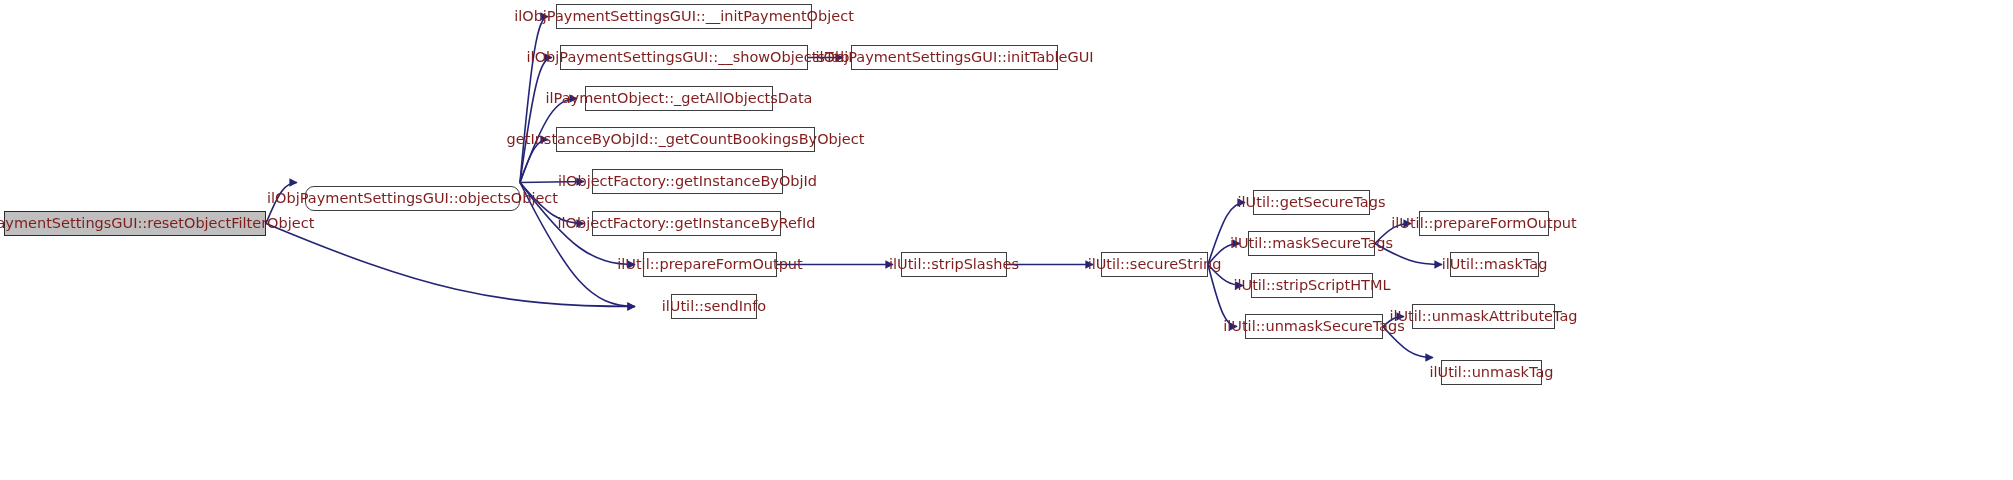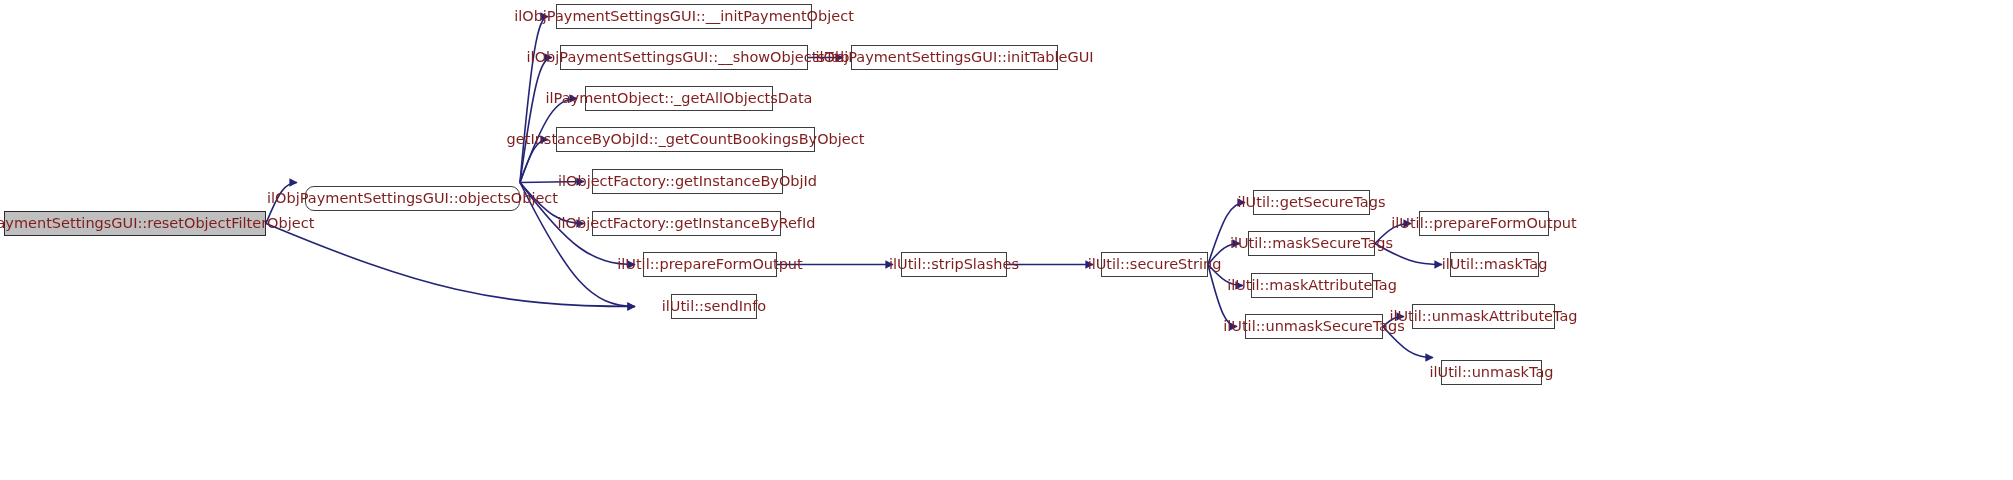--- a/index.html
+++ b/index.html
@@ -123,21 +123,21 @@
       <div class="node" style="left: 1101px; top: 252px; width: 107px; height: 25px;">
         <span class="lbl">ilUtil::secureString</span>
       </div>
       <div class="node" style="left: 1253px; top: 190px; width: 117px; height: 25px;">
         <span class="lbl">ilUtil::getSecureTags</span>
       </div>
       <div class="node" style="left: 1248px; top: 231px; width: 127px; height: 25px;">
         <span class="lbl">ilUtil::maskSecureTags</span>
       </div>
       <div class="node" style="left: 1251px; top: 273px; width: 122px; height: 25px;">
-        <span class="lbl">ilUtil::maskAttributeTag</span>
+        <span class="lbl">ilUtil::stripScriptHTML</span>
       </div>
       <div class="node" style="left: 1245px; top: 314px; width: 138px; height: 25px;">
         <span class="lbl">ilUtil::unmaskSecureTags</span>
       </div>
       <div class="node" style="left: 1419px; top: 211px; width: 130px; height: 25px;">
         <span class="lbl">ilUtil::prepareFormOutput</span>
       </div>
       <div class="node" style="left: 1450px; top: 252px; width: 89px; height: 25px;">
         <span class="lbl">ilUtil::maskTag</span>
       </div>

